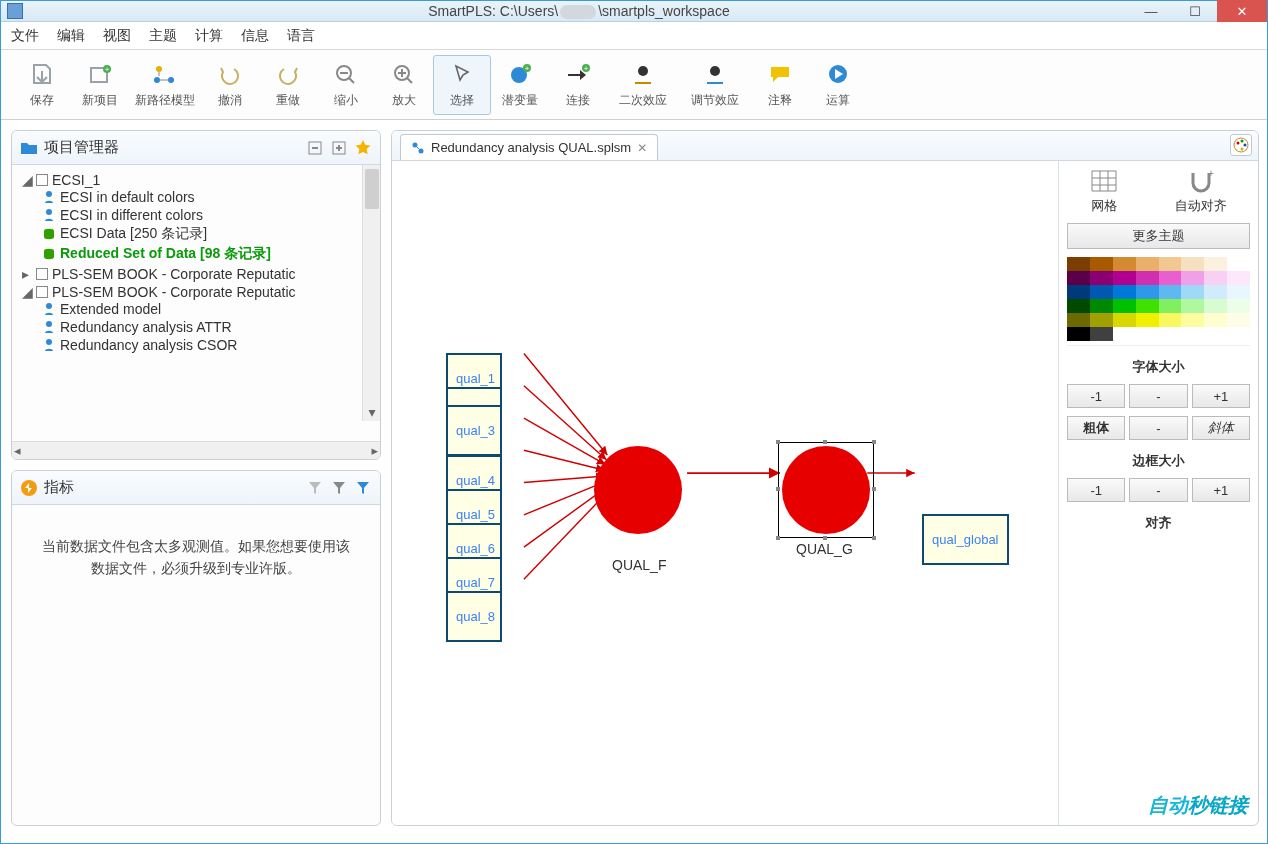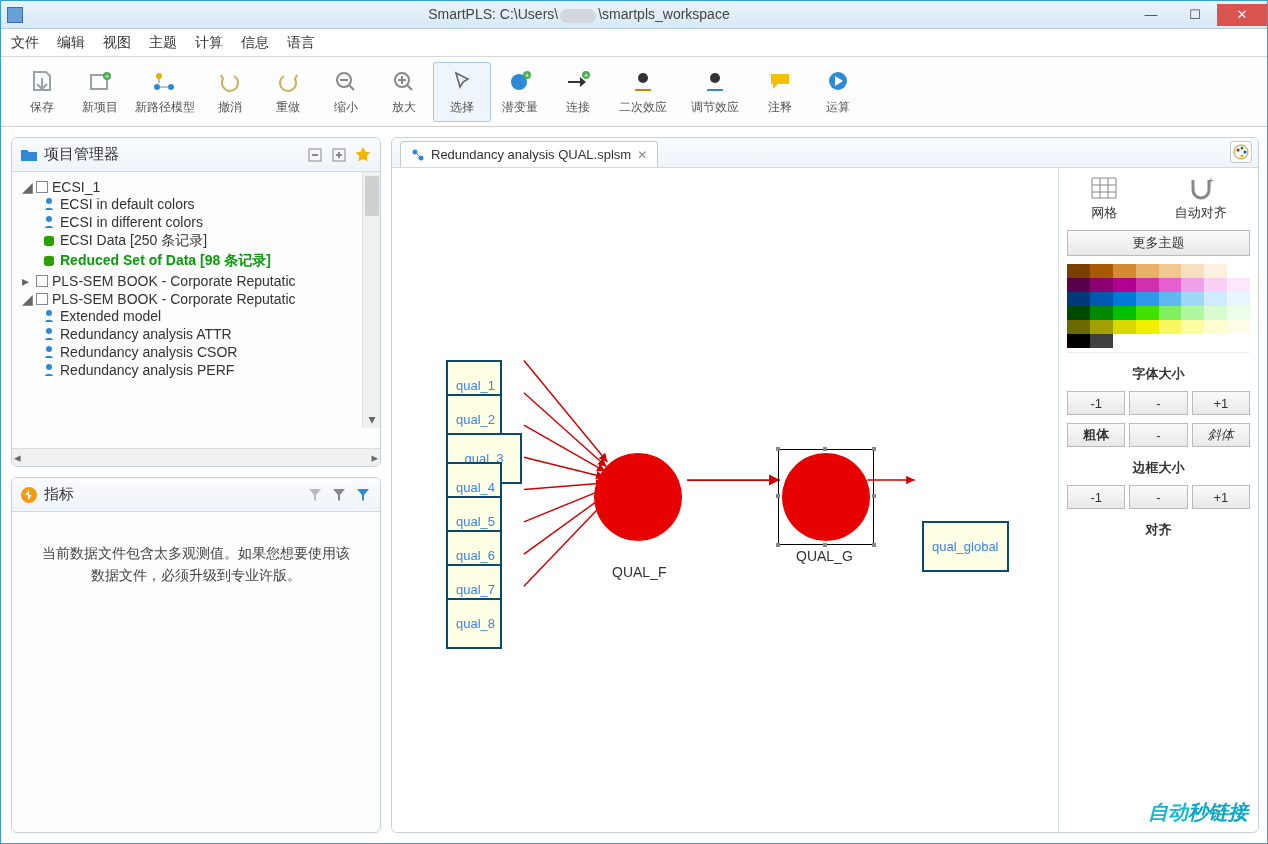--- a/index.html
+++ b/index.html
@@ -12,21 +12,21 @@
     user-select: none;
   }
   .window {
     width: 1268px;
     height: 844px;
     position: relative;
     background: #fff;
     border: 1px solid #3a9bd9;
   }
   .titlebar {
-    height: 28px;
+    height: 21px;
     background: linear-gradient(#eaf3fa, #d8e9f5);
     display: flex;
     align-items: center;
     border-bottom: 1px solid #b8d0e0;
     position: relative;
   }
   .app-icon {
     width: 16px; height: 16px; margin: 0 6px;
     background:#6aa0d8;border:1px solid #3a70a8;
   }
@@ -398,29 +398,20 @@
                   </li>
                   <li>
                     <div class="row">
                       <svg width="14" height="14">
                         <circle cx="7" cy="4" r="3" fill="#2e8ad6"></circle>
                         <path d="M3 13c0-3 8-3 8 0" fill="#2e8ad6"></path>
                       </svg> 
                       <span class="">Redundancy analysis CSOR</span>
                     </div>
                   </li>
-                  <li>
-                    <div class="row">
-                      <svg width="14" height="14">
-                        <circle cx="7" cy="4" r="3" fill="#2e8ad6"></circle>
-                        <path d="M3 13c0-3 8-3 8 0" fill="#2e8ad6"></path>
-                      </svg> 
-                      <span class="">Redundancy analysis PERF</span>
-                    </div>
-                  </li>
                 </ul>
               </li>
             </ul>
           <div class="tree-scroll">
             <div class="arrowbtn" style="top:0">▴</div>
             <div class="thumb"></div>
             <div class="arrowbtn" style="bottom:0">▾</div>
           </div>
         </div>
         <div class="tree-hscroll">
@@ -501,21 +492,21 @@
               <line x1="118" y1="407" x2="205" y2="344"></line>
               <line x1="118" y1="441" x2="206" y2="349"></line>
             </g>
             <line x1="290" y1="329" x2="388" y2="329" stroke="#d00000" stroke-width="2" marker-end="url(#ah)"></line>
             <line x1="480" y1="329" x2="530" y2="329" stroke="#d00000" stroke-width="1.5" marker-end="url(#ah)"></line>
           </svg>
 
           <div id="left-indicators">
               <div class="indicator" style="left: 54px; top: 192px; width: 56px; text-align: center;">qual_1</div>
               <div class="indicator" style="left: 54px; top: 226px; width: 56px; text-align: center;">qual_2</div>
-              <div class="indicator" style="left: 54px; top: 265px; width: 76px; text-align: center;">qual_3</div>
+              <div class="indicator" style="left: 54px; top: 244px; width: 56px; text-align: center;">qual_3</div>
               <div class="indicator" style="left: 54px; top: 294px; width: 56px; text-align: center;">qual_4</div>
               <div class="indicator" style="left: 54px; top: 328px; width: 56px; text-align: center;">qual_5</div>
               <div class="indicator" style="left: 54px; top: 362px; width: 56px; text-align: center;">qual_6</div>
               <div class="indicator" style="left: 54px; top: 396px; width: 56px; text-align: center;">qual_7</div>
               <div class="indicator" style="left: 54px; top: 430px; width: 56px; text-align: center;">qual_8</div>
             </div>
 
           <div class="construct" style="left:202px; top:285px;"></div>
           <div class="construct-label" style="left:220px; top:396px;">QUAL_F</div>
 

